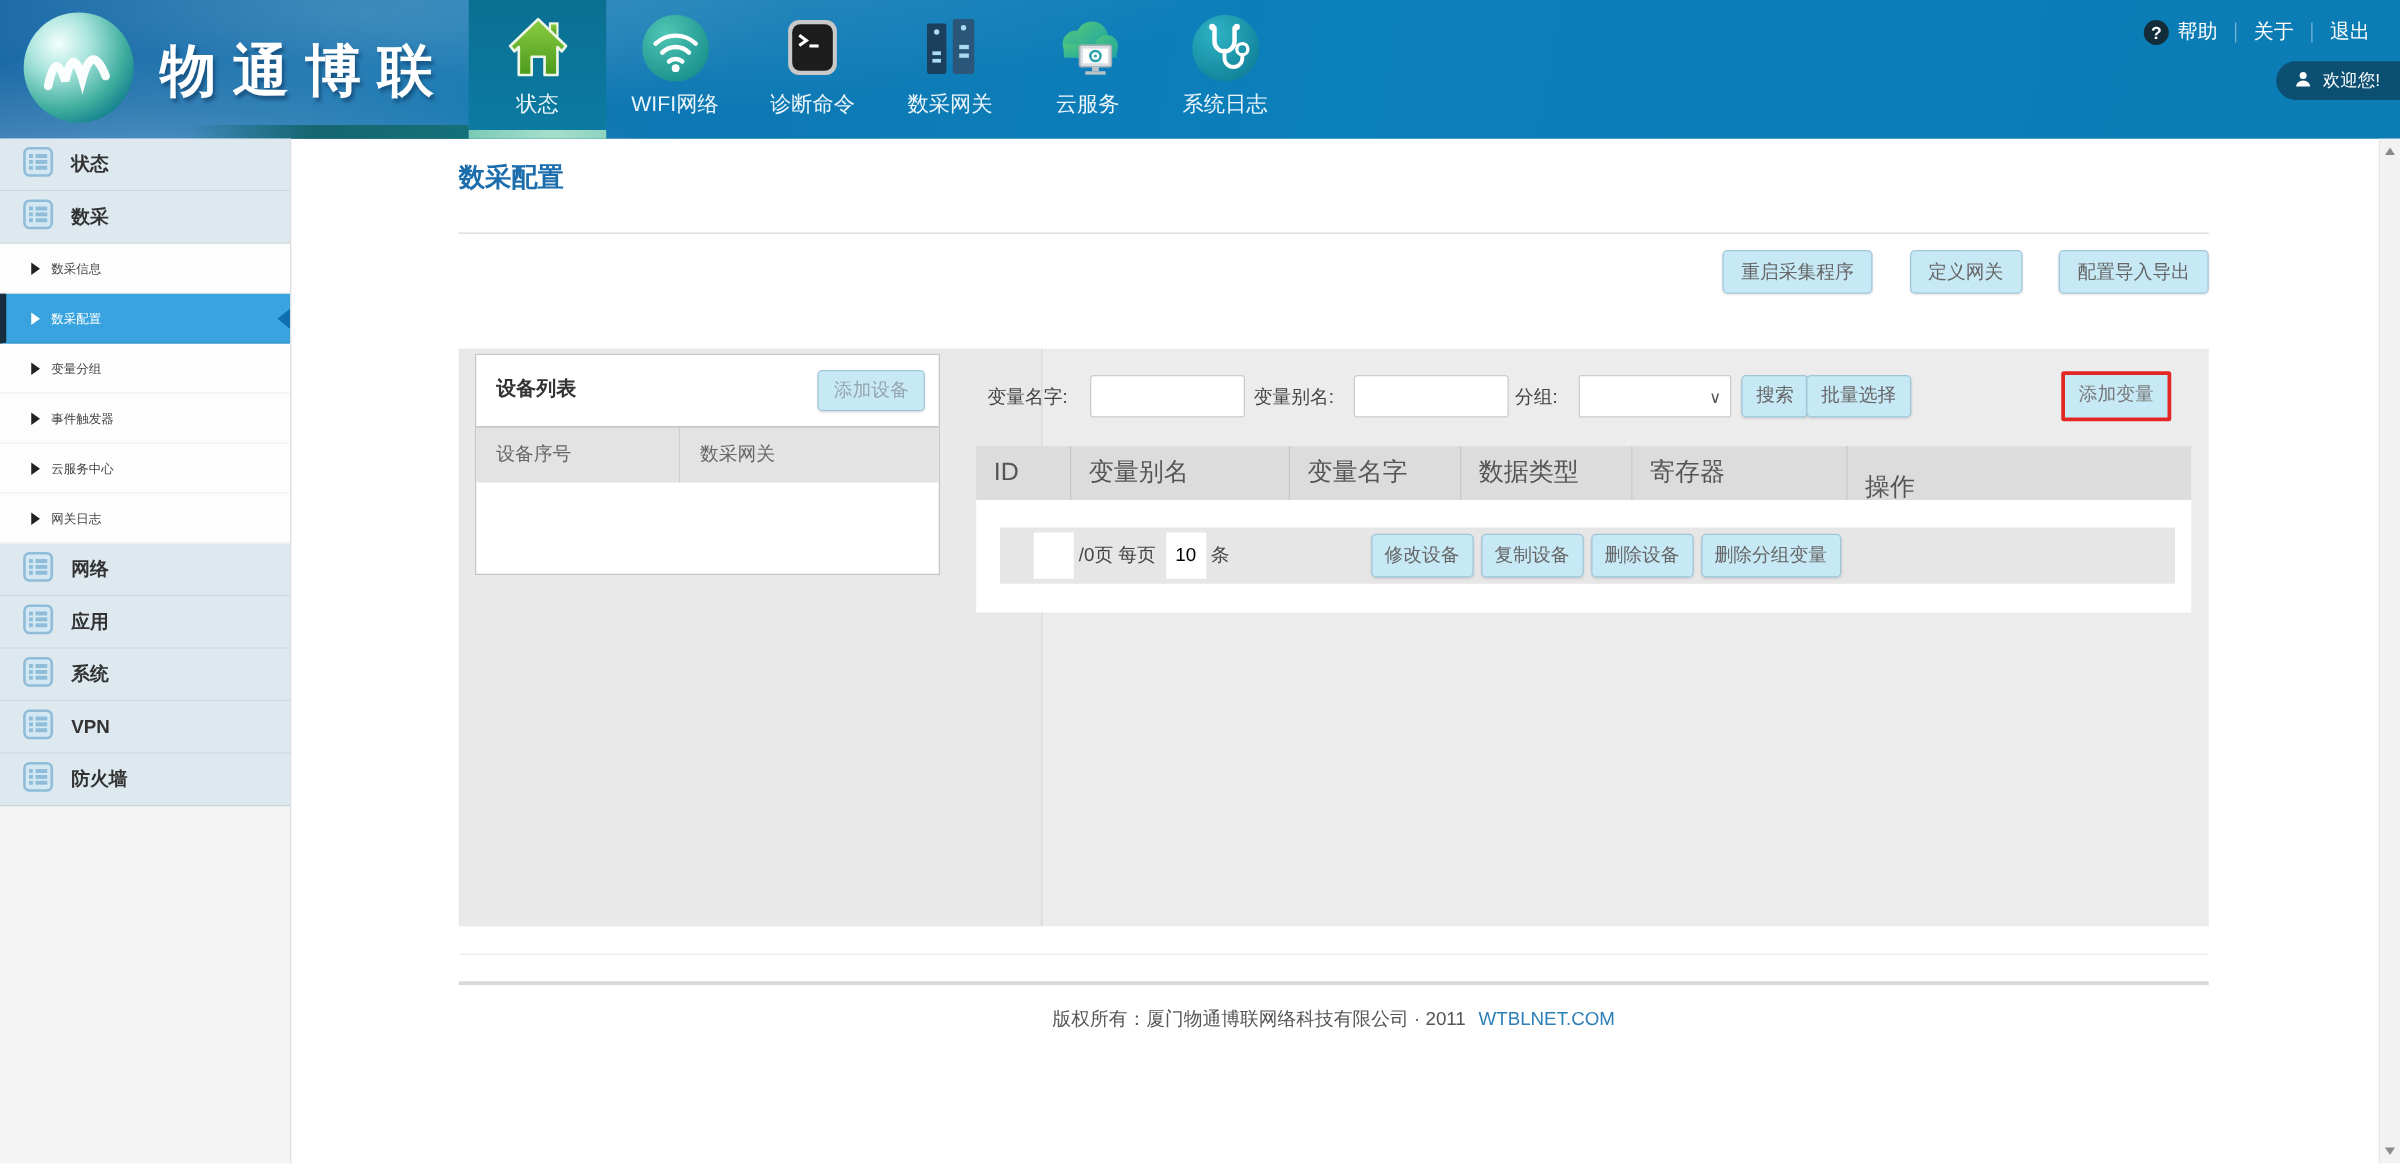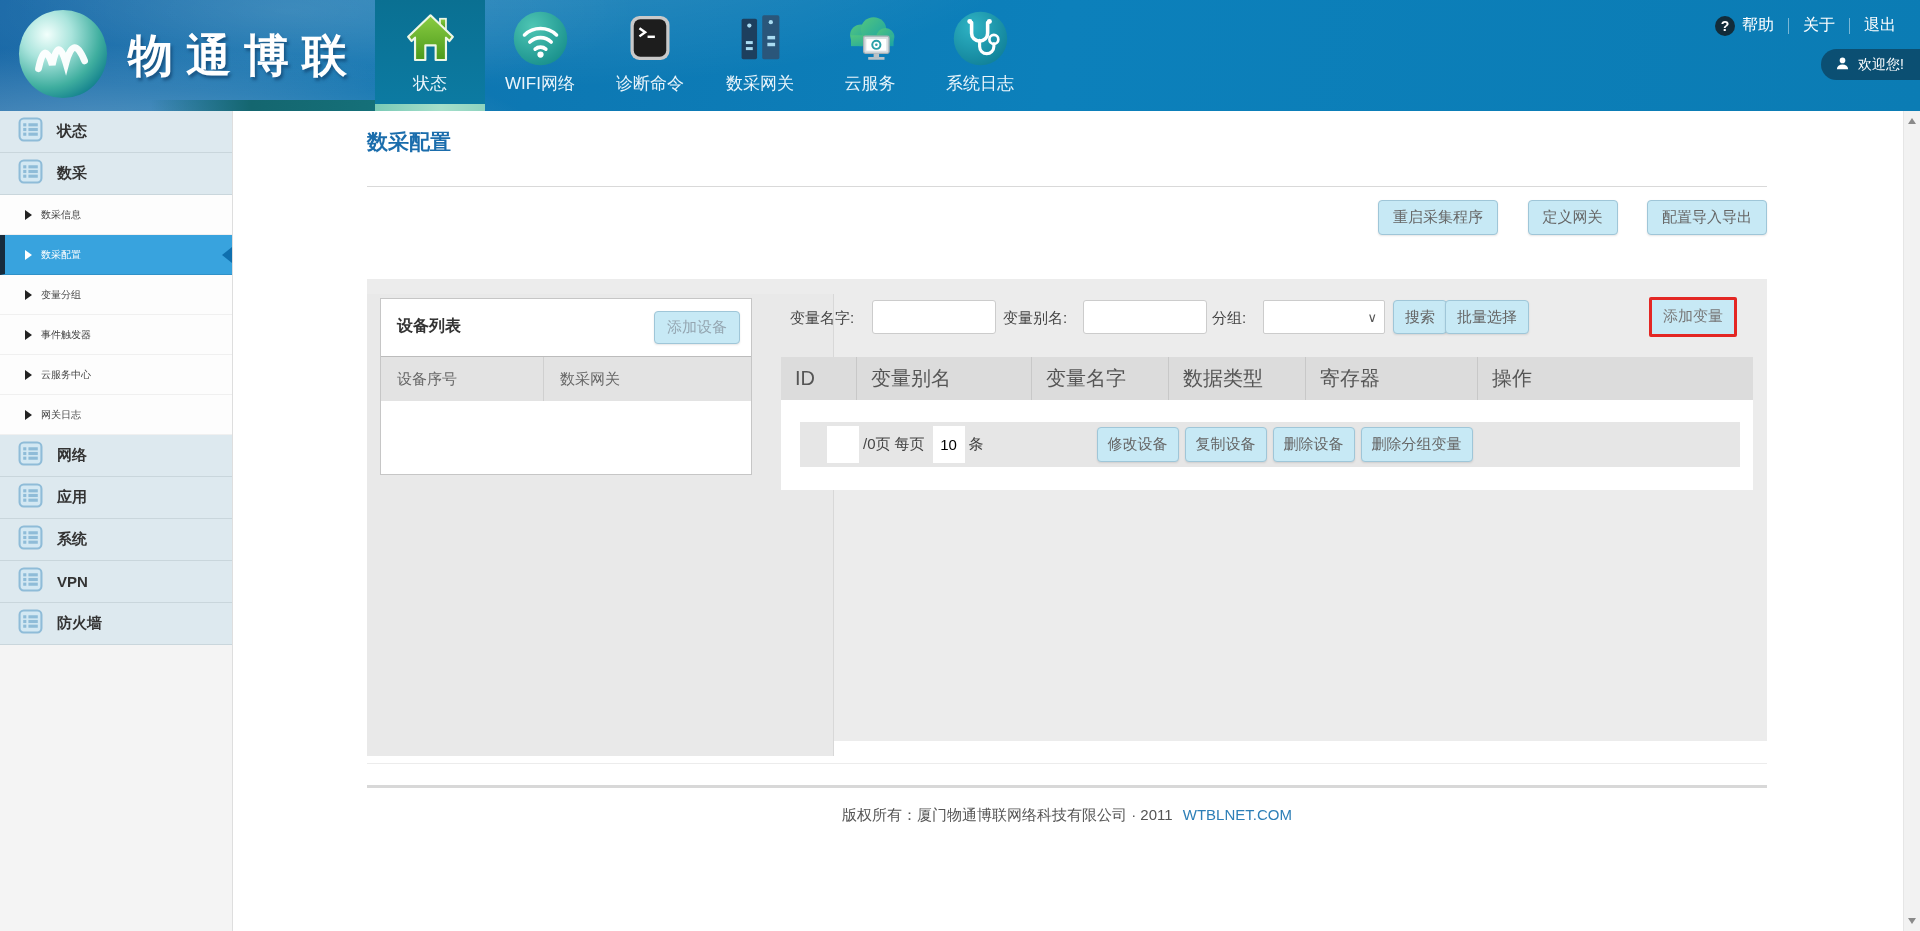--- a/index.html
+++ b/index.html
@@ -58,21 +58,21 @@
   .content{position:absolute;left:233px;top:111px;width:1670px;height:820px;}
   .page-title{position:absolute;left:134px;top:17px;font-size:21px;font-weight:bold;color:#1b6dac;}
   .hr1{position:absolute;left:134px;top:75px;width:1400px;height:1px;background:#d9d9d9;}
   .toolbar{position:absolute;left:134px;top:89px;width:1400px;text-align:right;}
   .btn{display:inline-block;background:#c7e9f5;border:1px solid #9fc6d8;border-radius:4px;color:#666;
     font-size:15px;padding:7px 14px;box-shadow:0 1px 2px rgba(0,0,0,.10);cursor:pointer;white-space:nowrap;}
   .toolbar .btn{margin-left:25px;}
 
   .panel{position:absolute;left:134px;top:168px;width:1400px;height:462px;background:#ececec;}
   .panel-left{position:absolute;left:0;top:0;width:467px;height:462px;background:#e9e9e9;
-    border-right:1px solid #d8d8d8;box-sizing:border-box;margin-top:15px;}
+    border-right:1px solid #d8d8d8;box-sizing:border-box;}
 
   
   .device-card{position:absolute;left:13px;top:4px;width:372px;height:177px;background:#fff;
     border:1px solid #c6c6c6;box-sizing:border-box;}
   .dc-header{position:relative;height:57px;}
   .dc-title{position:absolute;left:16px;top:17px;font-size:16px;font-weight:bold;color:#333;}
   .dc-add{position:absolute;right:11px;top:12px;color:#95a6b1;padding:6px 12px;}
   .dc-cols{display:flex;height:45px;background:#e3e3e3;border-top:1px solid #bcbcbc;box-sizing:border-box;}
   .dc-cols .cell{line-height:44px;font-size:15px;color:#666;padding-left:16px;box-sizing:border-box;}
   .dc-cols .c1{width:163px;border-right:1px solid #d0d0d0;}
@@ -90,21 +90,21 @@
   .fselect .chev{position:absolute;right:7px;top:9px;font-size:13px;color:#555;}
   .fbtn{position:absolute;top:21px;height:34px;box-sizing:border-box;padding:0 11px;line-height:32px;}
   .addvar{position:absolute;top:18px;left:1282px;height:40px;box-sizing:border-box;line-height:32px;
     padding:0 11px;border:3px solid #e32724;border-radius:2px;background:#c7e9f5;color:#777;font-size:15px;cursor:pointer;}
 
   
   .vtable{position:absolute;left:414px;top:78px;width:972px;}
   .thead{display:flex;height:43px;background:#dcdcdc;}
   .th{line-height:43px;font-size:20px;color:#555;padding-left:14px;box-sizing:border-box;
     border-right:1px solid #c8c8c8;}
-  .th.last{border-right:none;}
+  .th.last{border-right:none;margin-top:12px;}
   .c0{width:76px;} .c1w{width:175px;} .c2w{width:137px;} .c3w{width:137px;} .c4w{width:172px;} .c5w{flex:1;}
   .tbody{position:relative;background:#fff;height:90px;}
   .pgstrip{position:absolute;left:19px;right:13px;top:22px;height:45px;background:#e6e6e6;
     display:flex;align-items:center;font-size:15px;color:#444;}
   .pg-box{width:32px;height:37px;background:#fff;border:none;box-sizing:border-box;margin-left:27px;
     font-size:15px;text-align:center;outline:none;}
   .pg-text{margin-left:4px;}
   .pg-box.small{margin-left:8px;}
   .pgstrip .btn{margin-left:6px;padding:7px 10px;}
   .pgstrip .btn.first{margin-left:113px;}

